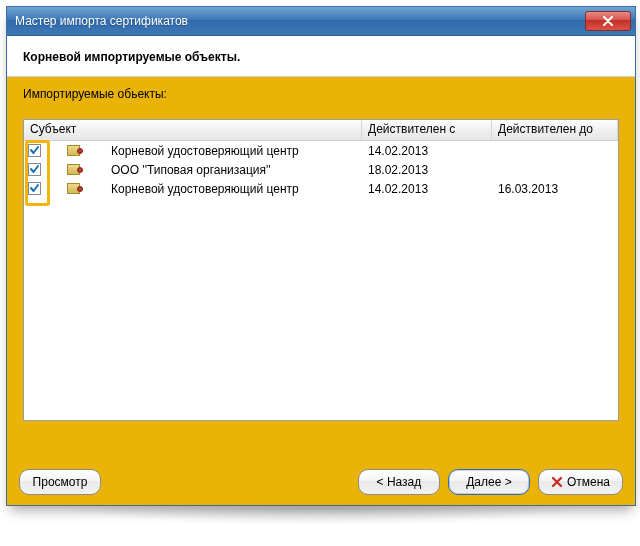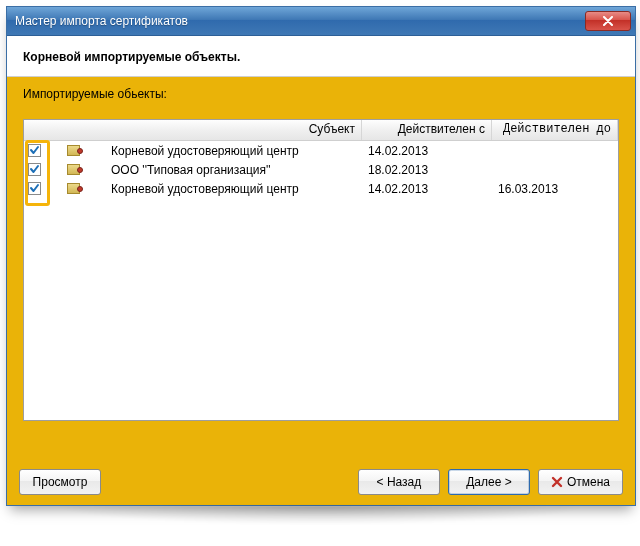--- a/index.html
+++ b/index.html
@@ -77,25 +77,24 @@
     background: linear-gradient(to bottom, #fefefe 0%, #f0f0f0 50%, #e6e6e6 100%);
     border-bottom: 1px solid #cfcfcf;
     font-size: 12px;
   }
   .list-header .col {
     padding: 2px 6px;
     border-right: 1px solid #d6d6d6;
     box-sizing: border-box;
     white-space: nowrap;
     overflow: hidden;
-    text-align: right;
   }
   .col-subject { flex: 0 0 338px; }
   .col-from    { flex: 0 0 130px; }
-  .col-to      { flex: 1 1 auto; border-right: none; font-family: Liberation Mono, monospace; }
+  .col-to      { flex: 1 1 auto; border-right: none; }
   .list-rows { }
   .row {
     display: flex;
     align-items: center;
     height: 19px;
     font-size: 12px;
   }
   .row .cell {
     padding: 0 6px;
     box-sizing: border-box;
@@ -166,21 +165,21 @@
     box-sizing: border-box;
     display: flex;
     align-items: center;
   }
   .btn {
     height: 26px;
     min-width: 82px;
     padding: 12px 12px;
     border: 1px solid #8a8a8a;
     background: linear-gradient(to bottom, #ffffff 0%, #f4f4f4 45%, #e9e9e9 46%, #f2f2f2 100%);
-    border-radius: 3px;
+    border-radius: 10px;
     font-family: inherit;
     font-size: 12px;
     display: inline-flex;
     align-items: center;
     justify-content: center;
     box-sizing: border-box;
   }
   .btn.default {
     border-color: #2f6aad;
     box-shadow: 0 0 0 1px rgba(47,106,173,0.25) inset;

